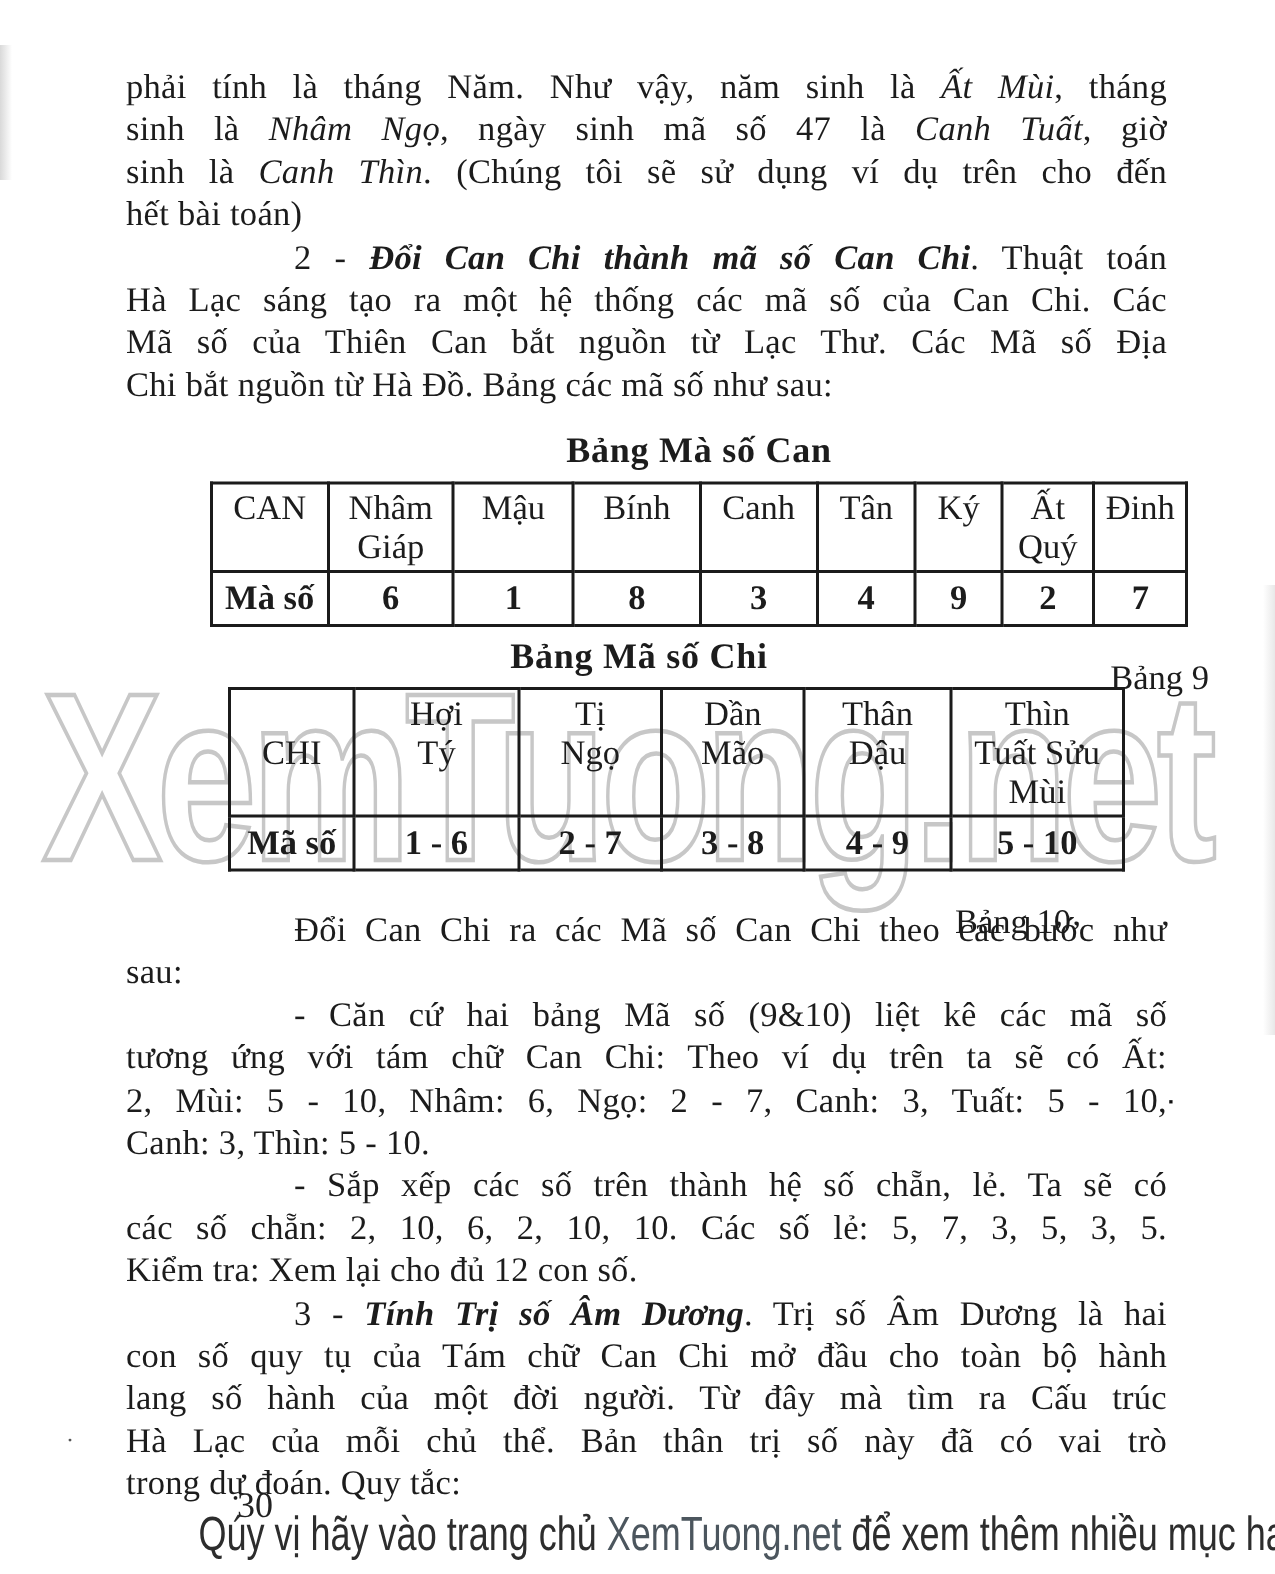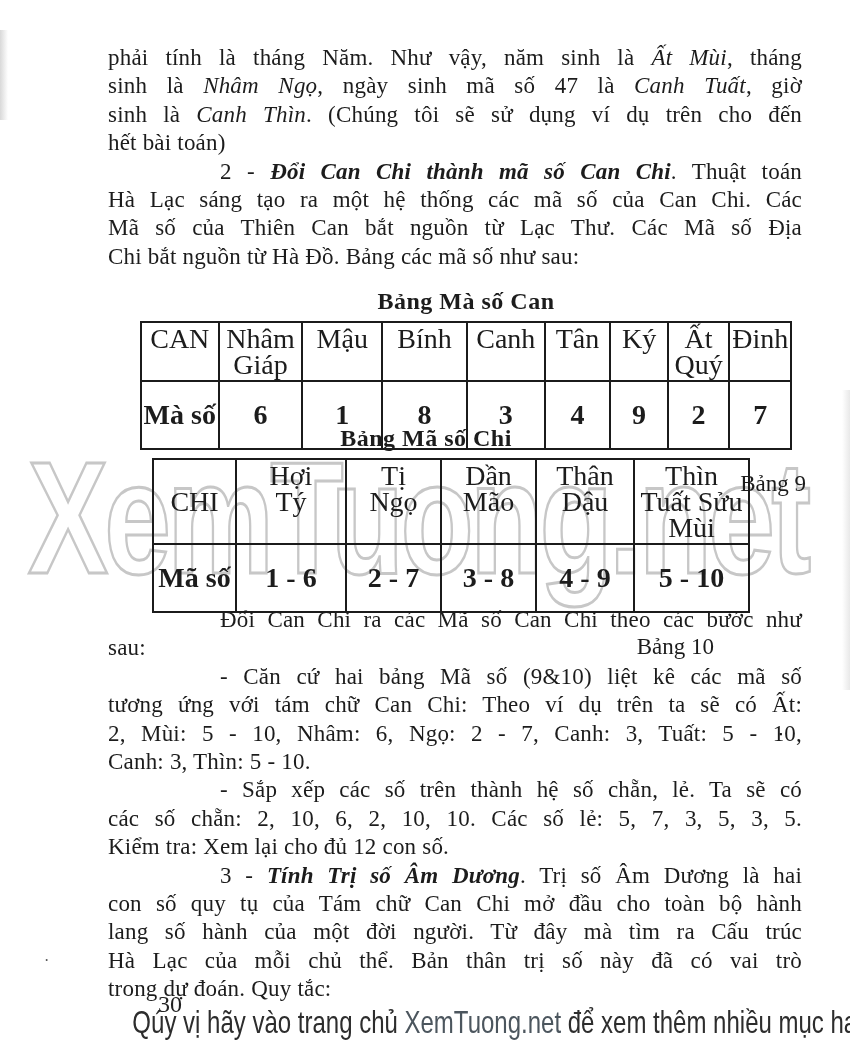--- a/index.html
+++ b/index.html
@@ -3,21 +3,21 @@
 <meta charset="utf-8">
 <style>
   html,body{margin:0;padding:0;}
   body{
     width:850px;height:1049px;position:relative;overflow:hidden;
     background:#ffffff;
     font-family:"Liberation Serif", serif;
     color:#1c1c1c;
   }
   
-  .textblock{position:absolute;left:108px;width:694px;}
+  .textblock{position:absolute;left:84px;width:694px;}
   #text-top{top:44px;}
   #text-bottom{top:606px;}
   .bline{
     font-size:23px;line-height:28.4px;white-space:nowrap;
     letter-spacing:.2px;
   }
   .bline.full{white-space:normal;text-align:justify;text-align-last:justify;}
   .bline.indent{padding-left:112px;}
   .st-i{font-style:italic;}
   .st-bi{font-style:italic;font-weight:bold;}
@@ -27,24 +27,24 @@
   #chi-block{left:152px;top:425px;width:548px;}
   .ttitle{
     font-size:24px;font-weight:bold;text-align:center;margin:0 0 6px 0;
     letter-spacing:.5px;
   }
   table.scan{
     border-collapse:collapse;width:100%;table-layout:fixed;
   }
   table.scan td{
     border:2px solid #1b1b1b;text-align:center;vertical-align:top;
-    font-size:28px;line-height:26px;padding:3px 1px 2px 1px;
+    font-size:23px;line-height:26px;padding:3px 1px 2px 1px;
     overflow:hidden;
   }
-  table.scan tr.vals td{font-weight:bold;padding:20px 1px;}
+  table.scan tr.vals td{font-weight:bold;padding:4px 1px;}
   table.scan td.rowlabel{font-weight:bold;}
   #can-table tr.hdr td{height:52px;}
   #chi-table tr.hdr td{height:76px;}
   #chi-table td.corner{vertical-align:middle;}
   .tcaption{
     font-size:23px;text-align:right;margin:21px -14px 0 0;
   }
   
   #watermark{
     position:absolute;left:28px;top:438px;z-index:0;

